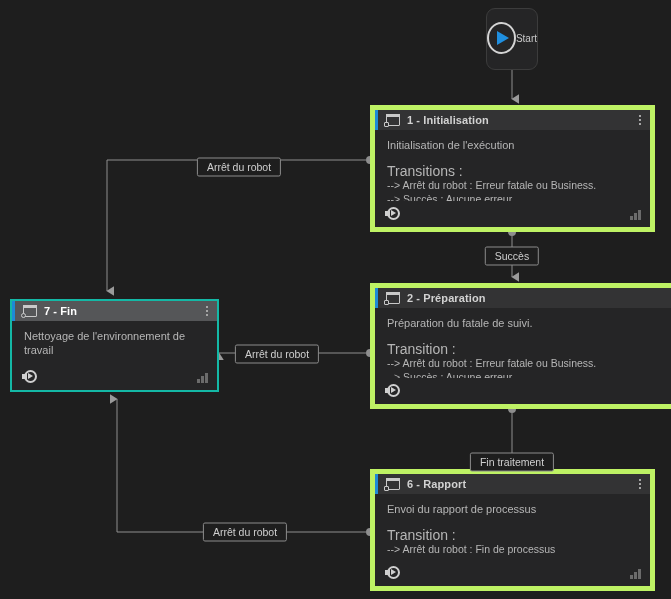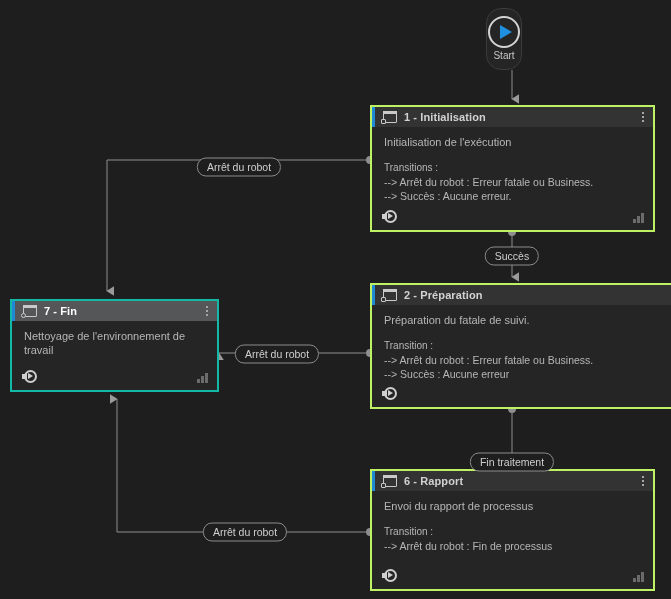--- a/index.html
+++ b/index.html
@@ -20,26 +20,26 @@
     position: absolute;
     left: 0; top: 0;
     width: 671px; height: 599px;
     pointer-events: none;
   }
 
   
   .start-node {
     position: absolute;
     left: 486px; top: 8px;
-    width: 36px; height: 62px;
+    width: 52px; height: 62px;
     background: #252526;
     border: 1px solid #3c3c3c;
-    border-radius: 15px;
-    display: flex;
-    flex-direction: column;
+    border-radius: 9px;
+    display: flex;
+    flex-direction: row;
     align-items: center;
     justify-content: center;
     z-index: 5;
   }
   .start-circle {
     width: 32px; height: 32px;
     border: 2px solid #d4d4d4;
     border-radius: 50%;
     display: flex;
     align-items: center;
@@ -56,21 +56,21 @@
   .start-label {
     font-size: 10px;
     color: #c8c8c8;
     line-height: 12px;
   }
 
   
   .node {
     position: absolute;
     background: #252526;
-    border: 2px solid #bef264;
+    border: 5px solid #bef264;
     z-index: 5;
     display: flex;
     flex-direction: column;
   }
   .node.selected {
     border: 2px solid #14b8a6;
     background: #252526;
   }
   .node-header {
     height: 20px;
@@ -148,21 +148,21 @@
     overflow: hidden;
   }
   .node-desc {
     font-size: 11px;
     color: #b6b6b6;
     line-height: 14px;
     margin: 0 0 12px 0;
     white-space: pre-wrap;
   }
   .node-trans-title {
-    font-size: 10px;
+    font-size: 14px;
     color: #b6b6b6;
     line-height: 14px;
     margin: 0;
   }
   .node-trans-line {
     font-size: 10.5px;
     color: #b6b6b6;
     line-height: 14px;
     margin: 0;
     white-space: pre;
@@ -210,21 +210,21 @@
   .stats-icon i:nth-child(1) { height: 4px; }
   .stats-icon i:nth-child(2) { height: 7px; }
   .stats-icon i:nth-child(3) { height: 10px; }
 
   
   .edge-label {
     position: absolute;
     transform: translate(-50%, -50%);
     background: #1e1e1e;
     border: 1px solid #8c8c8c;
-    border-radius: 9px;
+    border-radius: 2px;
     padding: 2px 9px 3px 9px;
     font-size: 10.5px;
     color: #cfcfcf;
     white-space: nowrap;
     line-height: 12px;
     z-index: 6;
   }
 </style>
 </head>
 <body>

